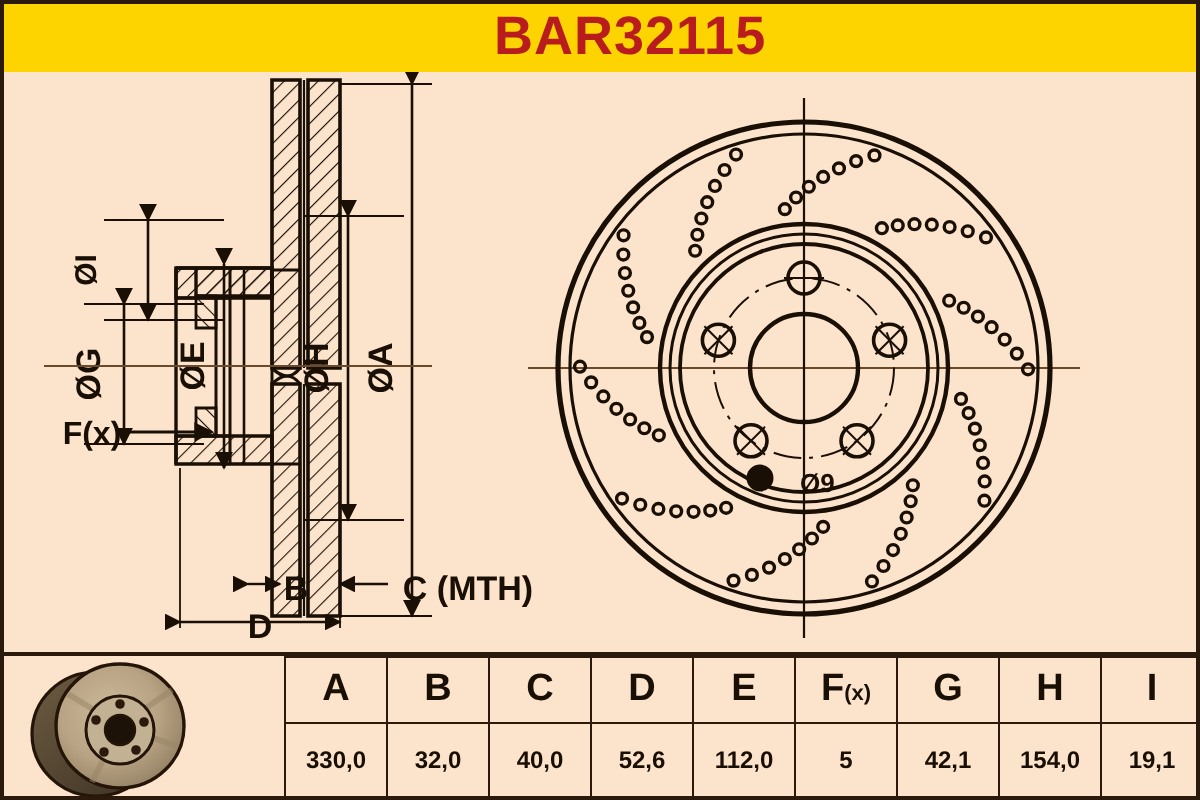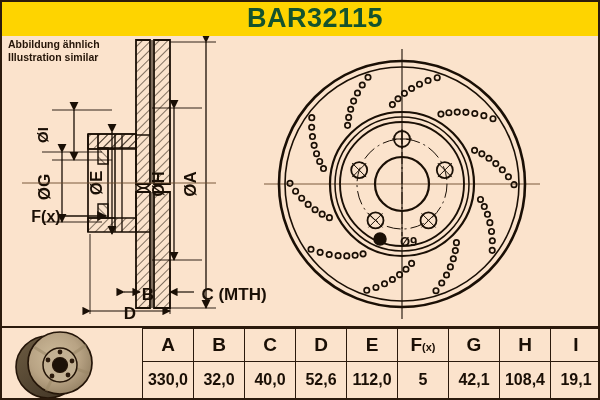--- a/index.html
+++ b/index.html
@@ -30,21 +30,21 @@
     height: 34px;
     background: #fed400;
     box-sizing: border-box;
   }
   #title {
     position: absolute;
     left: 245px;
     top: 1px;
     font-size: 27px;
     font-weight: bold;
-    color: #14532d;
+    color: #b91c1c;
     letter-spacing: 0.5px;
     font-family: "Liberation Sans", sans-serif;
   }
   #note {
     position: absolute;
     left: 6px;
     top: 36px;
     font-size: 10.5px;
     font-weight: bold;
     color: #241508;
@@ -84,21 +84,21 @@
     padding: 0;
   }
   #spec-table td.thumbcell {
     border-left: none;
     border-top: none;
     border-bottom: none;
     width: 140px;
     padding: 0;
   }
   #spec-table tr.hdr td { font-size: 19px; height: 32px; }
-  #spec-table tr.val td { font-size: 16px; height: 36px; }
+  #spec-table tr.val td { font-size: 12px; height: 36px; }
   .fx-sub { font-size: 11px; }
   .thumb-wrap {
     width: 140px; height: 70px;
     position: relative;
     display: block;
   }
   
   svg text {
     font-family: "Liberation Sans", sans-serif;
     font-weight: bold;
@@ -106,21 +106,21 @@
   }
 </style>
 </head>
 <body>
 
 <div id="page">
 
   <div id="header-bar"></div>
   <div id="title">BAR32115</div>
 
-  <div id="note"><span>Abbildung ähnlich</span><br><span>Illustration similar</span></div>
+  <div id="note"><br></div>
 
   <svg id="drawing" viewBox="0 0 600 292">
     <defs>
       <pattern id="hatch" width="6" height="6" patternTransform="rotate(45)" patternUnits="userSpaceOnUse">
         <line x1="0" y1="0" x2="0" y2="6" stroke="#1a0f05" stroke-width="1.1"></line>
       </pattern>
       <pattern id="hatch2" width="6" height="6" patternTransform="rotate(-45)" patternUnits="userSpaceOnUse">
         <line x1="0" y1="0" x2="0" y2="6" stroke="#1a0f05" stroke-width="1.1"></line>
       </pattern>
       <marker id="arrEnd" viewBox="0 0 10 10" refX="9" refY="5" markerWidth="7" markerHeight="7" orient="auto-start-reverse">
@@ -394,19 +394,19 @@
         <td>I</td>
       </tr>
       <tr class="val">
         <td>330,0</td>
         <td>32,0</td>
         <td>40,0</td>
         <td>52,6</td>
         <td>112,0</td>
         <td>5</td>
         <td>42,1</td>
-        <td>108,4</td>
+        <td>154,0</td>
         <td>19,1</td>
       </tr>
     </tbody>
       </table>
   </div>
 </div>
 
 </body></html>

